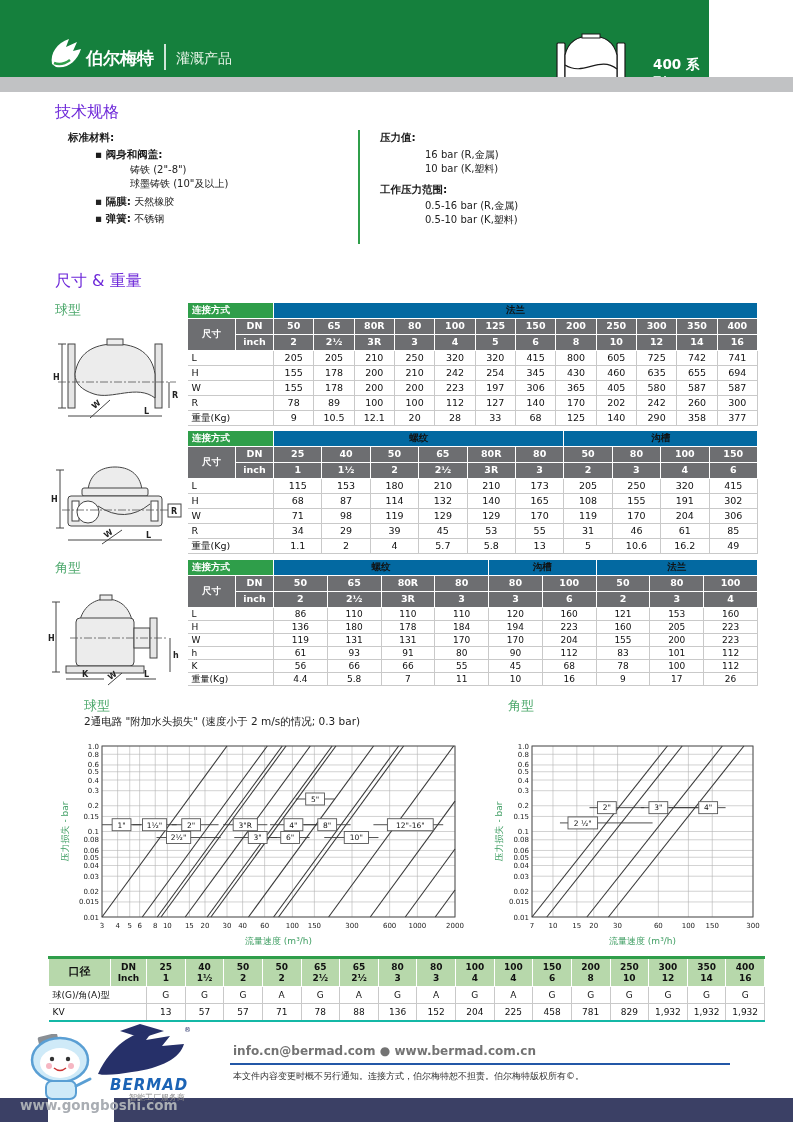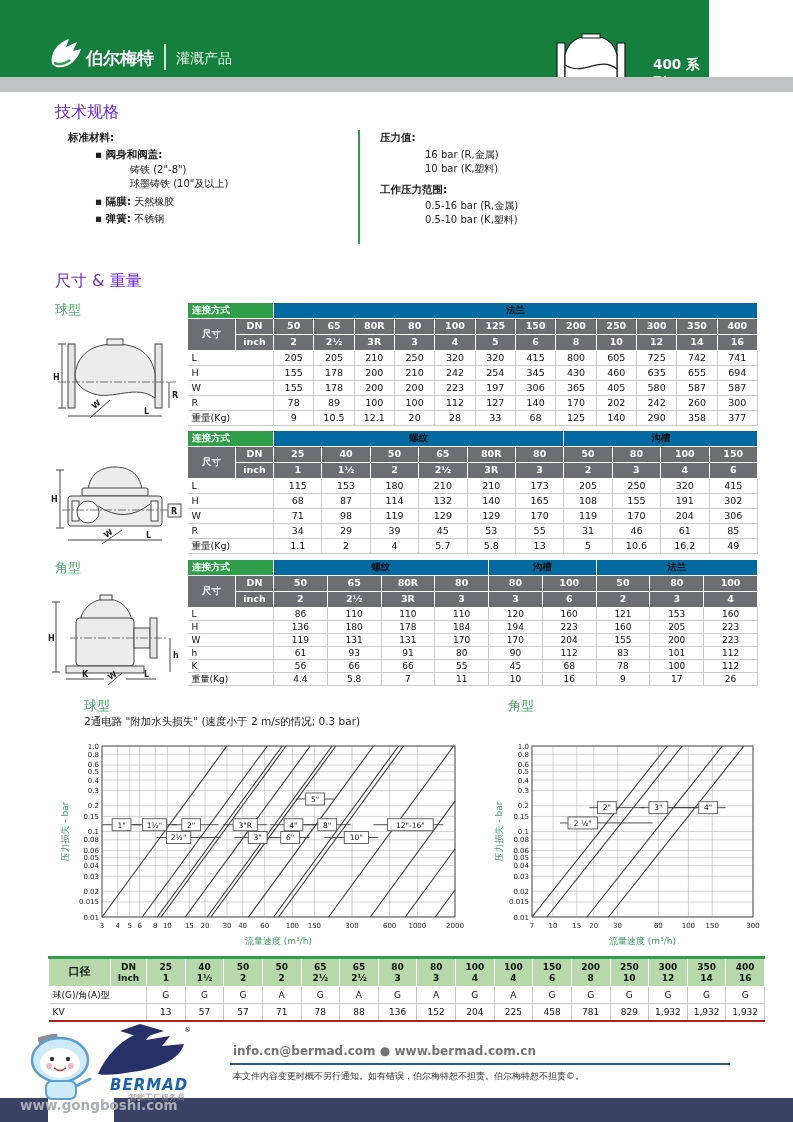--- a/index.html
+++ b/index.html
@@ -24,21 +24,21 @@
   table.dim,table.kv{border-collapse:collapse;table-layout:fixed;position:absolute;background:#fff}
   table.dim td,table.kv td{padding:0 1px;text-align:center;line-height:1.12;overflow:hidden;white-space:nowrap}
   .dim td{font-size:9.5px}
   .dim tr.hrow td{height:15px;border:1px solid #fff;font-weight:bold}
   td.cgreen{background:#2f9e4a;color:#fff;text-align:left !important;padding-left:4px !important}
   td.clgreen{background:#0369a1;color:#111}
   td.cgray{background:#6d6e71;color:#fff}
   .dim tr.drow td{height:14px;border:1px solid #c9c9c9;color:#111}
   table.small tr.drow td{height:12px;font-size:9px}
   td.rlabel{text-align:left !important;padding-left:4px !important;border-left:none !important}
-  table.kv{border-top:3px solid #2f9e4a;border-bottom:2px solid #b91c1c}
+  table.kv{border-top:3px solid #2f9e4a;border-bottom:2px solid #14b8a6}
   .kv td{font-size:9px}
   .kv tr.hrow td{background:#b7d8ab;border:1px solid #fff;font-weight:bold;height:27px;color:#111}
   .kv td.kfirst{font-size:11px}
   .kv tr.drow td{height:16px;border:1px solid #c9c9c9;color:#111}
   
   svg text.tick{font-size:7px;fill:#222;font-family:"DejaVu Sans","Liberation Sans",sans-serif}
   svg text.clabel{font-size:7.5px;fill:#111;font-family:"DejaVu Sans","Liberation Sans",sans-serif}
   svg text.axis{font-size:9px;fill:#3f9e63;font-family:"DejaVu Sans","Liberation Sans",sans-serif}
   svg text.dim{font-size:8px;font-weight:bold;fill:#222;font-family:"DejaVu Sans","Liberation Sans",sans-serif}
   .chart-sub{font-size:10.5px;color:#222;font-weight:500}
@@ -816,21 +816,21 @@
       </tr>
     </tbody>
   </table>
 
 <div class="abs email-line">
   <span>info.cn@bermad.com</span>
   <span>●</span>
   <span>www.bermad.com.cn</span>
 </div>
 <div class="abs email-rule"></div>
-<div class="abs disclaimer">本文件内容变更时概不另行通知。如有错误，伯尔梅特恕不担责。伯尔梅特恕不担责©。</div>
+<div class="abs disclaimer">本文件内容变更时概不另行通知。连接方式，伯尔梅特恕不担责。伯尔梅特版权所有©。</div>
 
 <div class="abs navybar"></div>
 <div class="abs navygap"></div>
 
 <svg class="abs" style="left:92px;top:1022px;z-index:3" width="100" height="58" viewBox="0 0 100 58">
   <polygon points="48,2 72,9 50,16 28,9" fill="#263069"></polygon>
   <path d="M6,52 C20,22 44,8 60,10 L54,18 L78,14 L70,24 L92,22 C88,36 70,46 40,50 C28,52 14,54 6,52 Z" fill="#263069"></path>
   <text x="92" y="10" font-size="7" fill="#263069">®</text>
 </svg>
 <svg class="abs" style="left:22px;top:1034px;z-index:3" width="95" height="68" viewBox="0 0 95 68">

